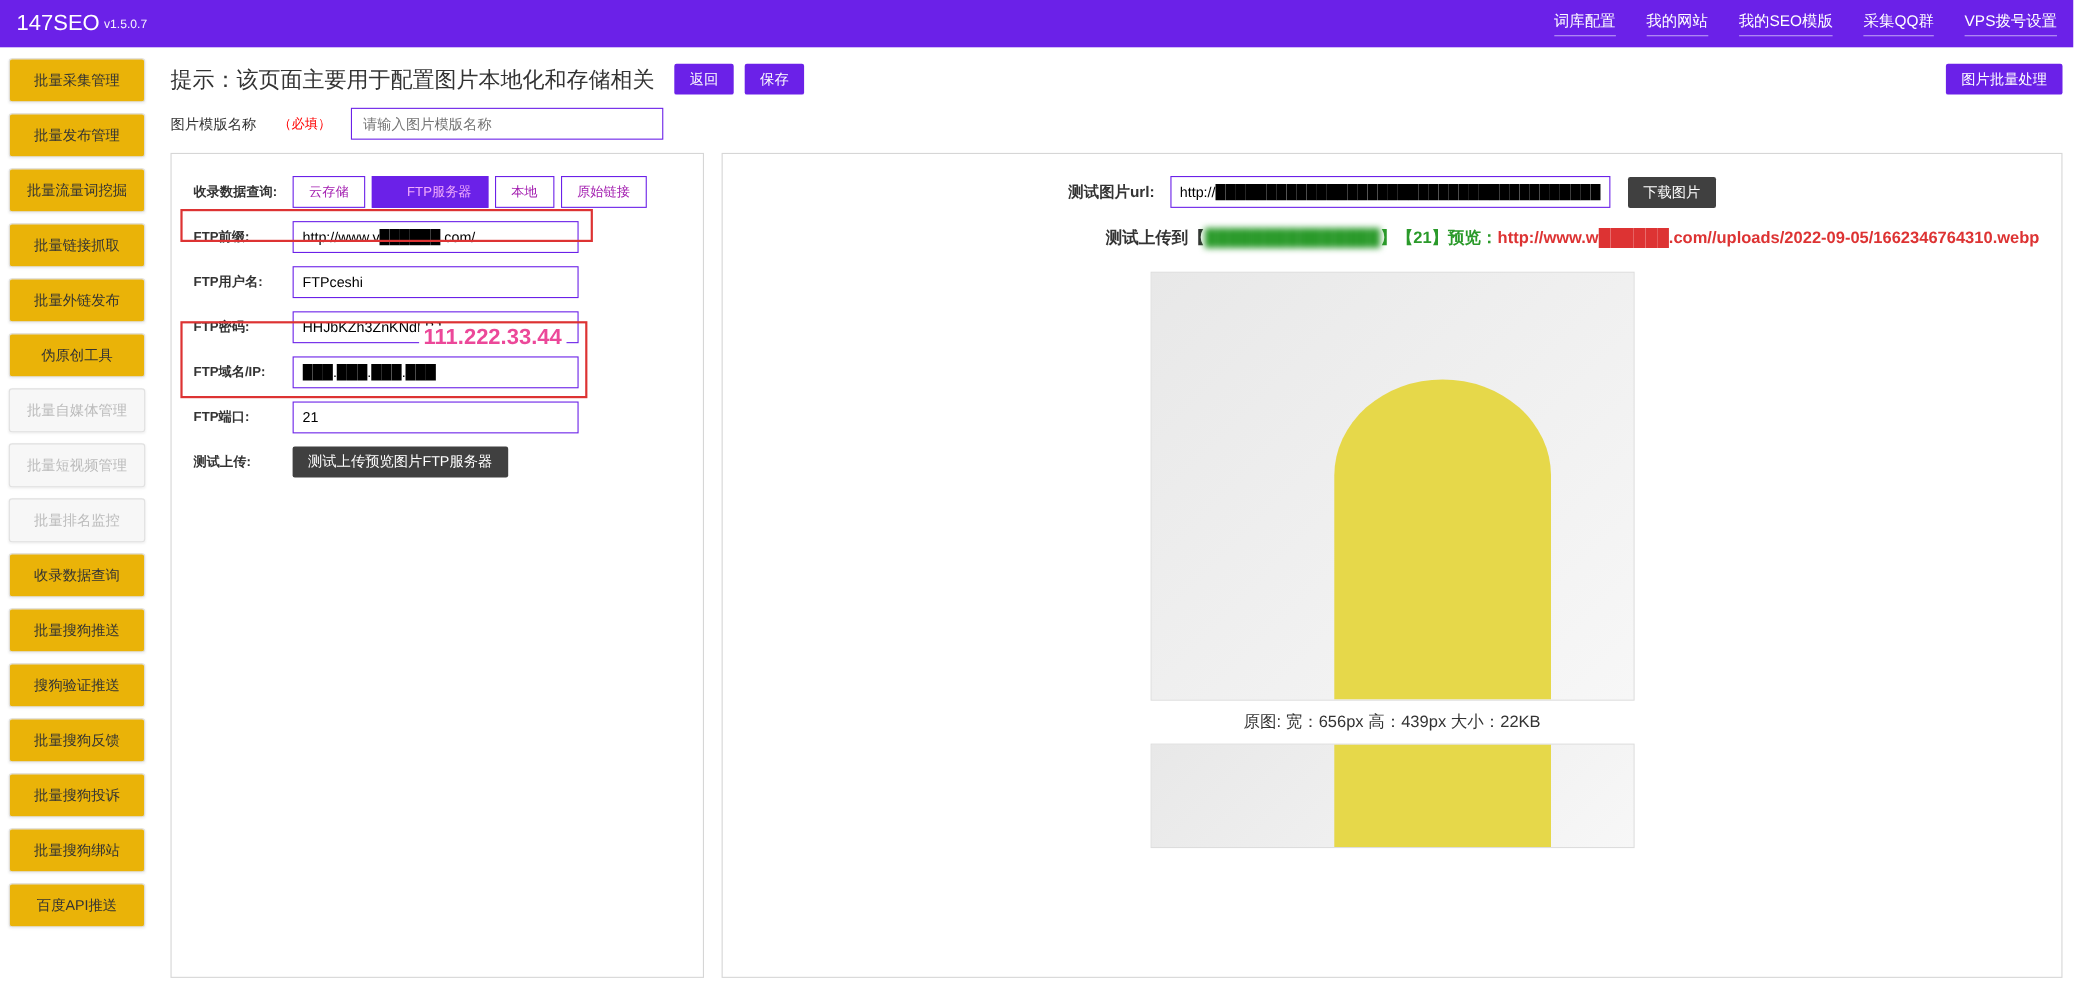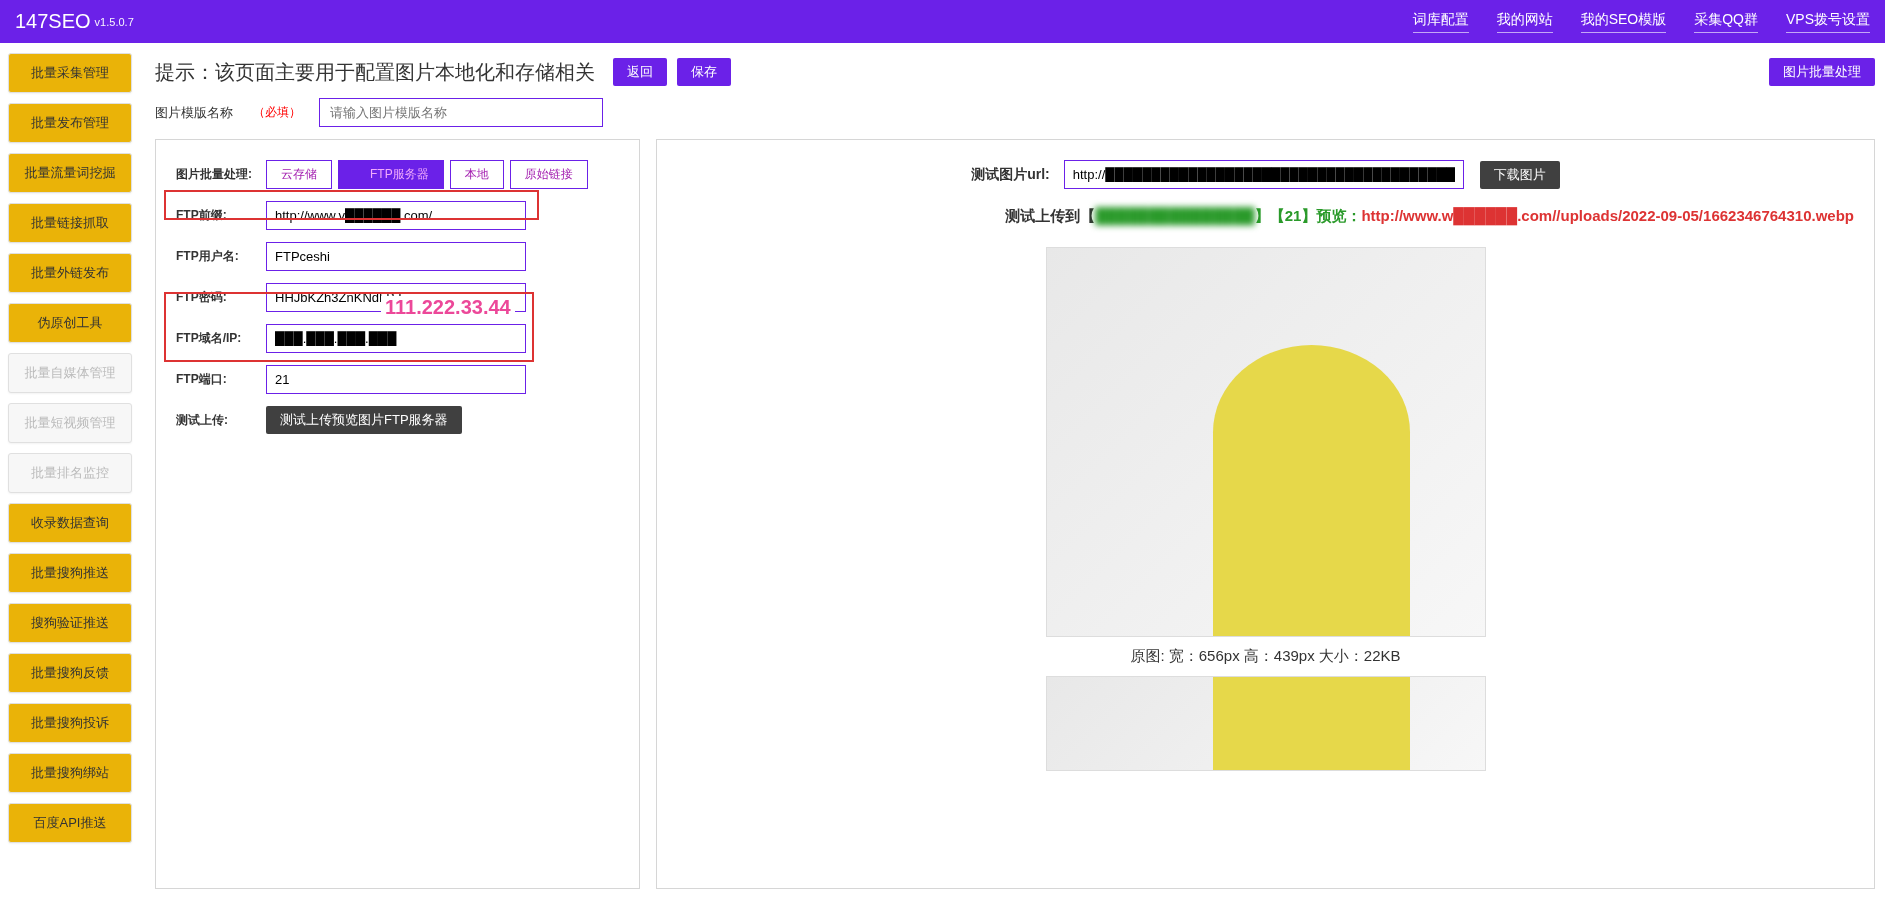--- a/index.html
+++ b/index.html
@@ -94,21 +94,21 @@
 
     <div class="namerow">
       <label>图片模版名称</label>
       <span class="required">（必填）</span>
       <input class="txtinput" style="margin-left: 18px; width: 284px;" type="text" placeholder="请输入图片模版名称">
     </div>
 
     <div class="panels">
       <div class="panel panel-left">
         <div class="formrow">
-          <span class="lbl">图片批量处理:</span>
+          <span class="lbl">收录数据查询:</span>
           <div class="optgroup">
             <span class="opt">云存储</span>
             <span class="opt active">FTP服务器</span>
             <span class="opt">本地</span>
             <span class="opt">原始链接</span>
           </div>
         </div>
         <div class="formrow">
           <span class="lbl">FTP前缀:</span>
           <input type="text" value="http://www.v██████.com/" style="">

